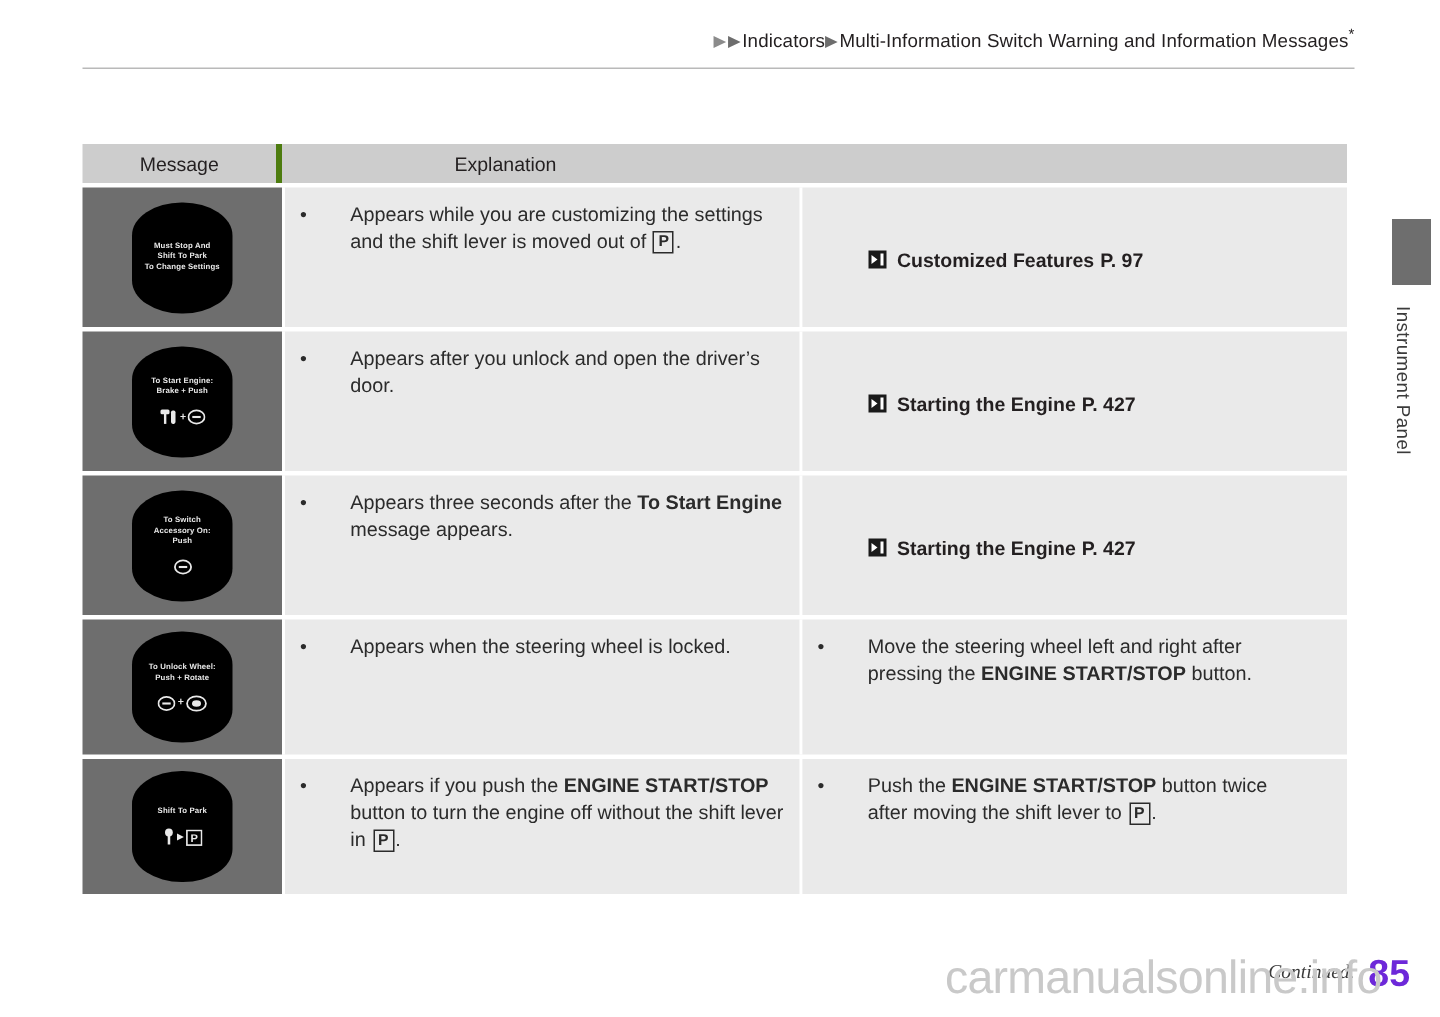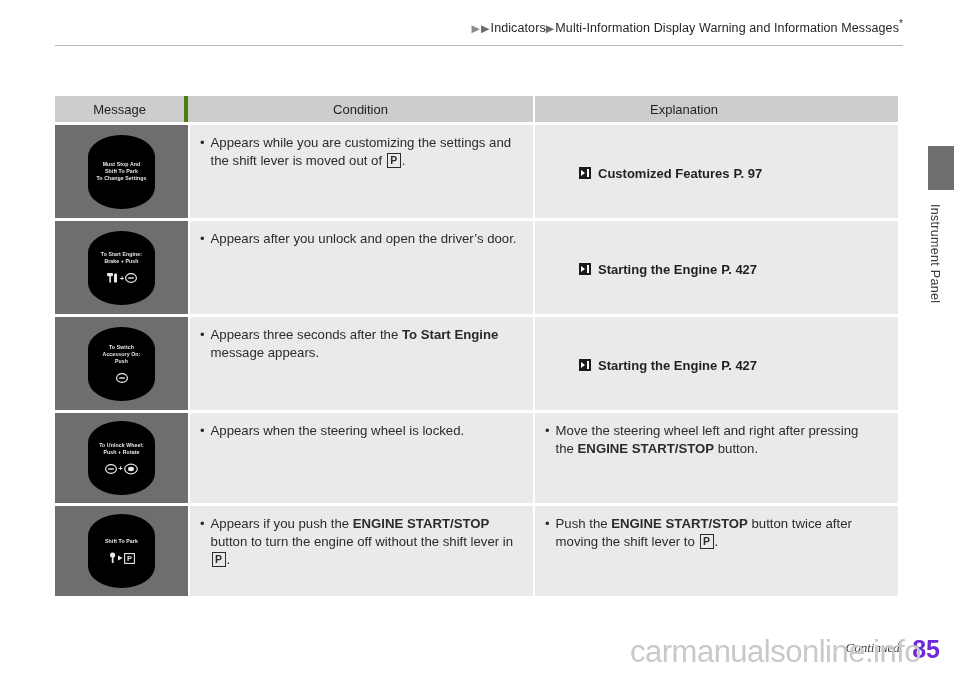--- a/index.html
+++ b/index.html
@@ -144,21 +144,21 @@
     font-size: 13.2px;
     line-height: 18px;
     color: #2b2b2b;
   }
   .bullet .dot {
     flex: 0 0 auto;
     margin-right: 6px;
     font-size: 13px;
     line-height: 18px;
   }
-  .bullet .txt { flex: 1 1 auto; }
+  .bullet .txt { flex: 1 1 auto; margin-left: 23px; }
   .b { font-weight: bold; }
 
   
   .pbox {
     display: inline-block;
     border: 1px solid #2b2b2b;
     font-size: 10.5px;
     font-weight: bold;
     line-height: 11px;
     padding: 1px 2.5px 1px 2.5px;
@@ -265,35 +265,34 @@
     letter-spacing: -.5px;
     white-space: nowrap;
     font-family: "Liberation Sans", sans-serif;
   }
 </style>
 </head>
 <body>
 
 <div class="page-header">
   <div class="breadcrumb">
-    <span class="tri">▶</span><span class="tri tri-dark">▶</span><span>Indicators</span><span class="tri tri-dark">▶</span><span>Multi-Information Display Warning and Information Messages</span><span class="star">*</span>
+    <span class="tri">▶</span><span class="tri tri-dark">▶</span><span>Indicators</span><span class="tri tri-dark">▶</span><span>Multi-Information Switch Warning and Information Messages</span><span class="star">*</span>
   </div>
   <div class="header-rule"></div>
 </div>
 
 <div class="side-tab">
   <div class="side-tab-block"></div>
   <div class="side-tab-label">Instrument Panel</div>
 </div>
 
 <div class="table">
 
   <div class="thead">
     <div class="th th-message">Message</div>
-    <div class="th th-condition">Condition</div>
     <div class="th th-explanation">Explanation</div>
   </div>
 
   <div class="trow row-h1">
     <div class="cell-message">
       <div class="mid">
         <div class="mid-lines">
           <div>Must Stop And</div>
           <div>Shift To Park</div>
           <div>To Change Settings</div>

